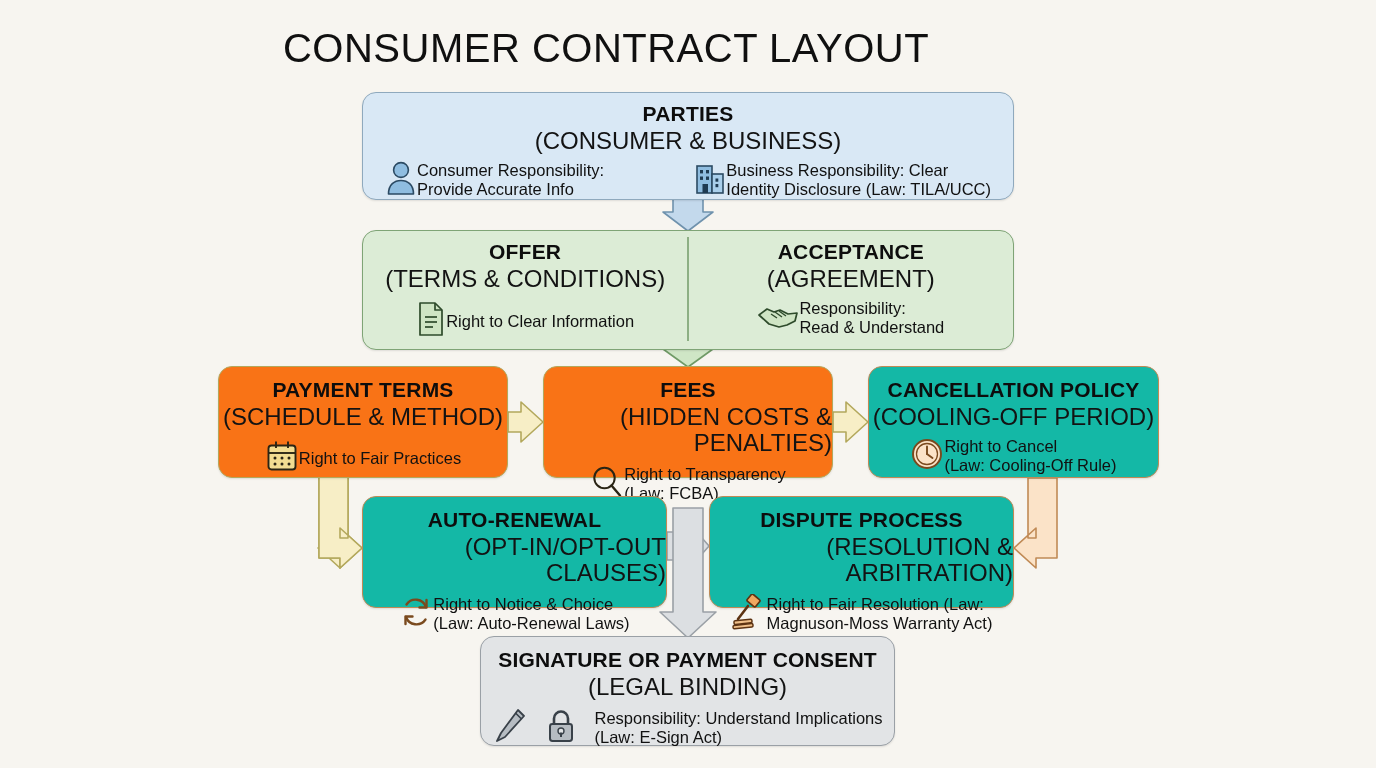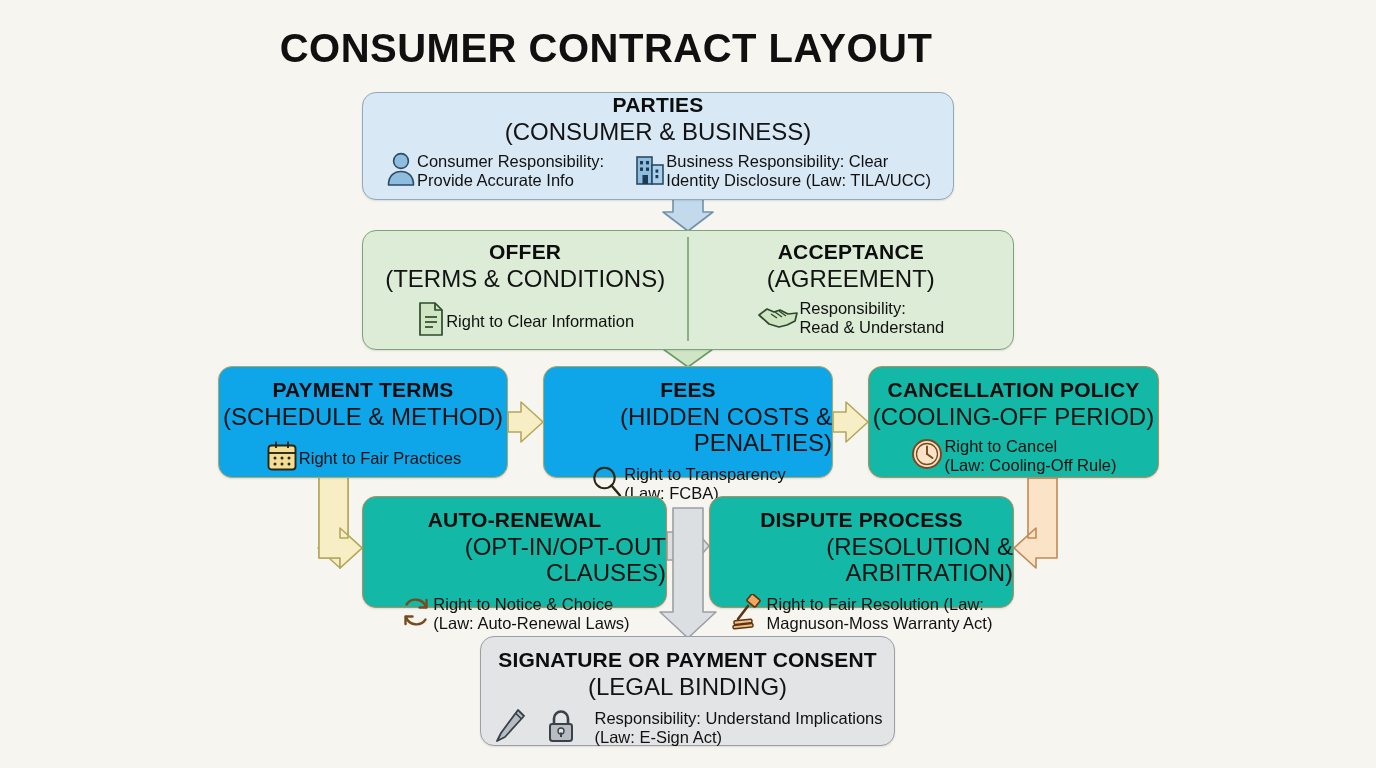--- a/index.html
+++ b/index.html
@@ -27,21 +27,21 @@
     pointer-events: none;
   }
 
   .title {
     position: absolute;
     left: 0;
     top: 26px;
     width: 1212px;
     text-align: center;
     font-size: 40px;
-    font-weight: bold;
+    font-weight: normal;
     letter-spacing: 0.5px;
     color: #101010;
     font-family: "Liberation Sans", sans-serif;
   }
 
   .node {
     position: absolute;
     box-sizing: border-box;
     border-radius: 14px;
     border: 1.6px solid #8fa9bd;
@@ -85,26 +85,26 @@
     color: #111;
   }
   .ico {
     flex: 0 0 auto;
     display: block;
   }
 
   
   .blue   { background: #d9e8f5; border-color: #8fa9bd; }
   .green  { background: #dcecd6; border-color: #7fa476; }
-  .yellow { background: #0ea5e9; border-color: #b3a85c; }
+  .yellow { background: #f97316; border-color: #b3a85c; }
   .peach  { background: #14b8a6; border-color: #c08a55; }
   .gray   { background: #e2e4e6; border-color: #9aa0a6; }
 
   
-  #n-parties   { left: 362px; top: 92px;  width: 592px; height: 108px; }
+  #n-parties   { left: 362px; top: 92px;  width: 652px; height: 108px; padding-top: 9px; }
   #n-offeracc  { left: 362px; top: 230px; width: 652px; height: 120px; padding-top: 9px; }
   #n-payment   { left: 218px; top: 366px; width: 290px; height: 112px; padding-top: 11px; }
   #n-fees      { left: 543px; top: 366px; width: 290px; height: 112px; padding-top: 11px; }
   #n-cancel    { left: 868px; top: 366px; width: 291px; height: 112px; padding-top: 11px; }
   #n-auto      { left: 362px; top: 496px; width: 305px; height: 112px; padding-top: 11px; }
   #n-dispute   { left: 709px; top: 496px; width: 305px; height: 112px; padding-top: 11px; }
   #n-signature { left: 480px; top: 636px; width: 415px; height: 110px; padding-top: 11px; }
 
   .split {
     display: flex;

